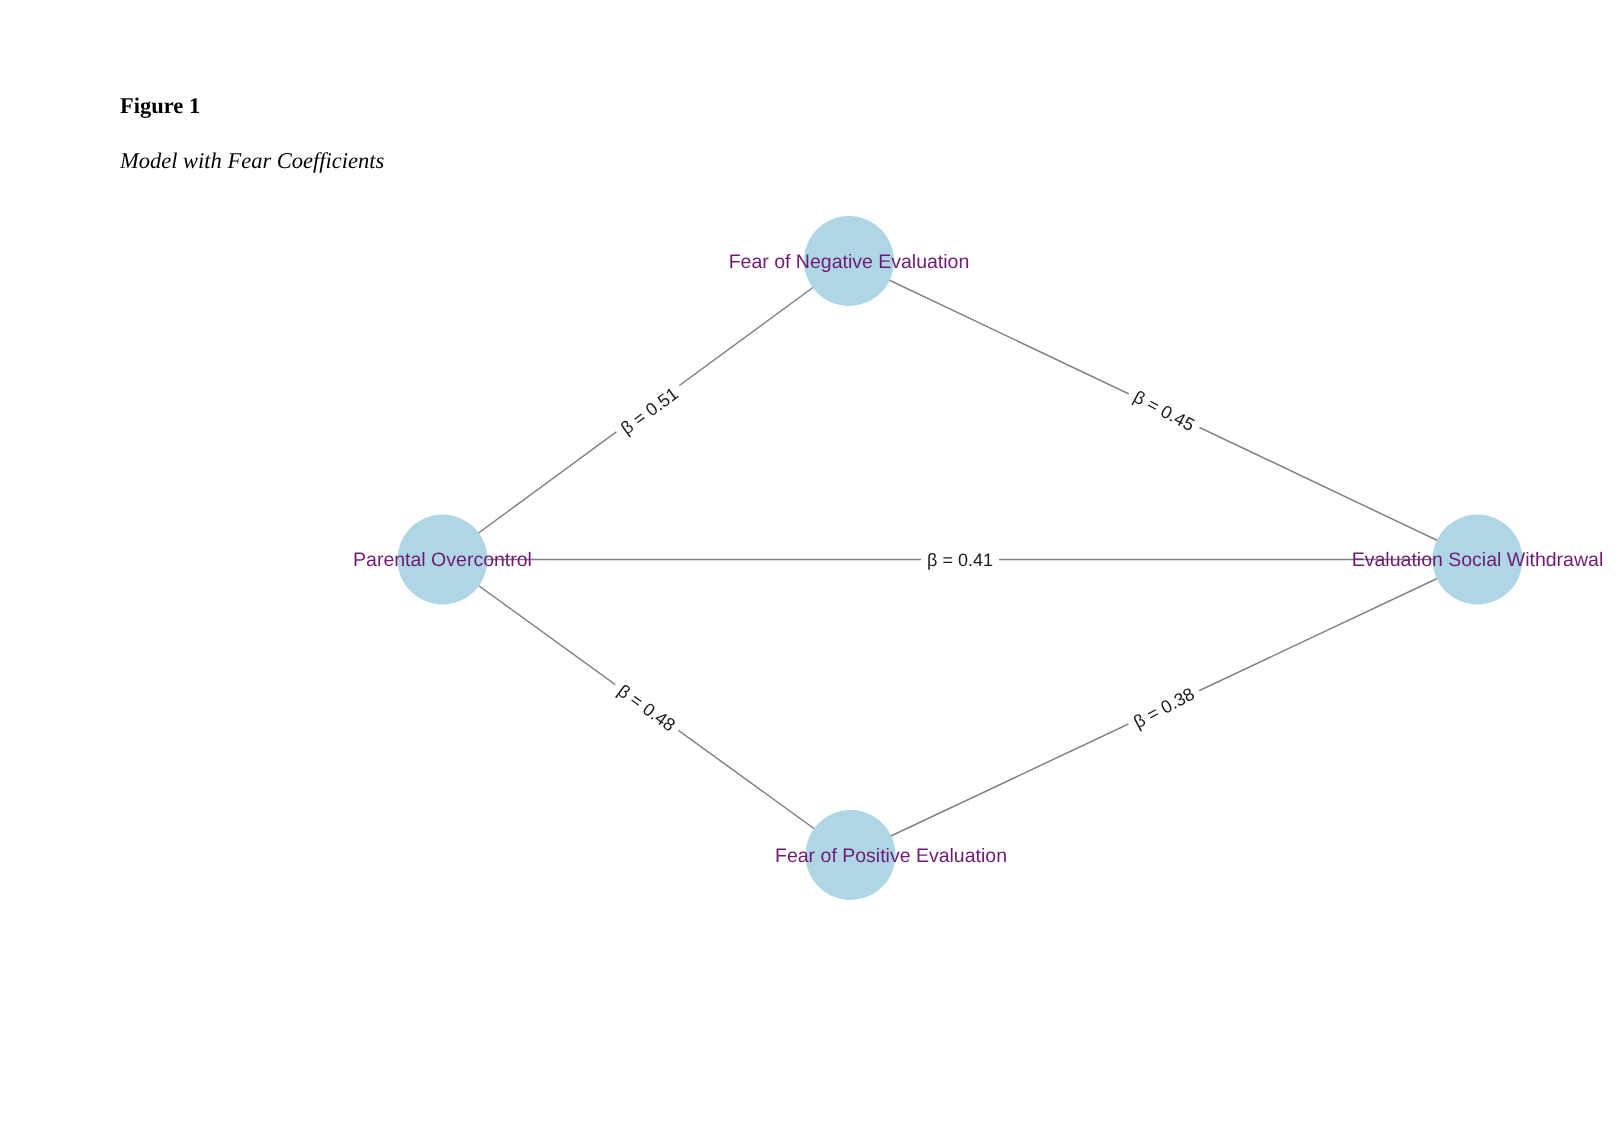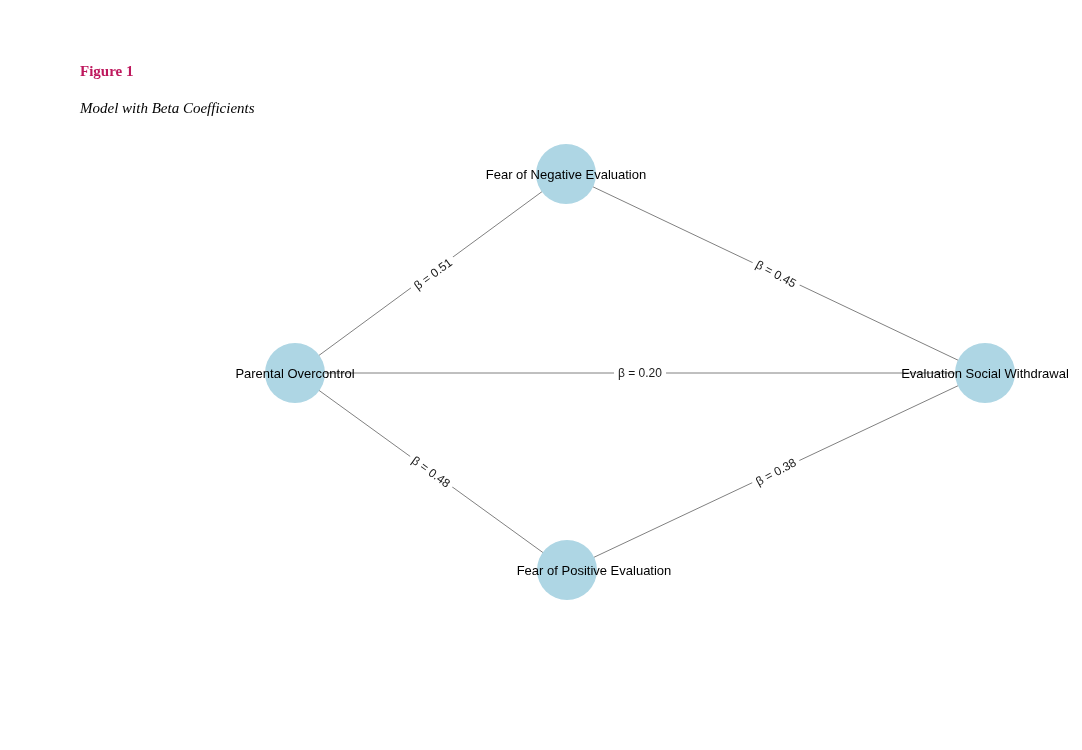--- a/index.html
+++ b/index.html
@@ -19,21 +19,21 @@
   #caption-block {
     position: absolute;
     left: 80px;
     top: 62px;
     width: 600px;
   }
   #figure-number {
     font-family: "Liberation Serif", serif;
     font-weight: bold;
     font-size: 15px;
-    color: #be185d;
+    color: #000000;
     line-height: 18px;
     white-space: nowrap;
   }
   #figure-title {
     font-family: "Liberation Serif", serif;
     font-style: italic;
     font-size: 15px;
     color: #000000;
     line-height: 18px;
     margin-top: 19px;
@@ -61,21 +61,21 @@
     position: absolute;
     width: 60px;
     height: 60px;
     border-radius: 50%;
     background: #aed6e4;
   }
   .node-label {
     position: absolute;
     font-family: "Liberation Sans", sans-serif;
     font-size: 13px;
-    color: #000000;
+    color: #701a75;
     white-space: nowrap;
     line-height: 15px;
     transform: translate(-50%, -50%);
   }
 
   
   .edge-label {
     position: absolute;
     font-family: "Liberation Sans", sans-serif;
     font-size: 12px;
@@ -84,21 +84,21 @@
     background: #ffffff;
     padding: 1px 4px;
     line-height: 14px;
   }
 </style>
 </head>
 <body>
 
 <div id="caption-block">
   <div id="figure-number">Figure 1</div>
-  <div id="figure-title">Model with Beta Coefficients</div>
+  <div id="figure-title">Model with Fear Coefficients</div>
 </div>
 
 <div id="figure-canvas">
 
   <svg id="edge-layer" viewBox="0 0 1082 750" xmlns="http://www.w3.org/2000/svg">
     <g id="edges-group">
         <line x1="295" y1="373" x2="566" y2="174" stroke="#808080" stroke-width="1"></line>
         <line x1="566" y1="174" x2="985" y2="373" stroke="#808080" stroke-width="1"></line>
         <line x1="295" y1="373" x2="985" y2="373" stroke="#808080" stroke-width="1"></line>
         <line x1="295" y1="373" x2="567" y2="570" stroke="#808080" stroke-width="1"></line>
@@ -112,17 +112,17 @@
       <div class="node" style="left: 265px; top: 343px; background: rgb(174, 214, 228);"></div>
       <div class="node-label" style="left: 295px; top: 373px;">Parental Overcontrol</div>
       <div class="node" style="left: 955px; top: 343px; background: rgb(174, 214, 228);"></div>
       <div class="node-label" style="left: 985px; top: 373px;">Evaluation Social Withdrawal</div>
       <div class="node" style="left: 537px; top: 540px; background: rgb(174, 214, 228);"></div>
       <div class="node-label" style="left: 594px; top: 570px;">Fear of Positive Evaluation</div>
     </div>
   <div id="edge-labels-group">
       <div class="edge-label" style="left: 433px; top: 274px; transform: translate(-50%, -50%) rotate(-36.3deg);">β = 0.51</div>
       <div class="edge-label" style="left: 776px; top: 274px; transform: translate(-50%, -50%) rotate(28deg);">β = 0.45</div>
-      <div class="edge-label" style="left: 640px; top: 373px; transform: translate(-50%, -50%) rotate(0deg);">β = 0.20</div>
+      <div class="edge-label" style="left: 640px; top: 373px; transform: translate(-50%, -50%) rotate(0deg);">β = 0.41</div>
       <div class="edge-label" style="left: 431px; top: 472px; transform: translate(-50%, -50%) rotate(35.9deg);">β = 0.48</div>
       <div class="edge-label" style="left: 776px; top: 472px; transform: translate(-50%, -50%) rotate(-28.2deg);">β = 0.38</div>
     </div>
 </div>
 
 </body></html>

